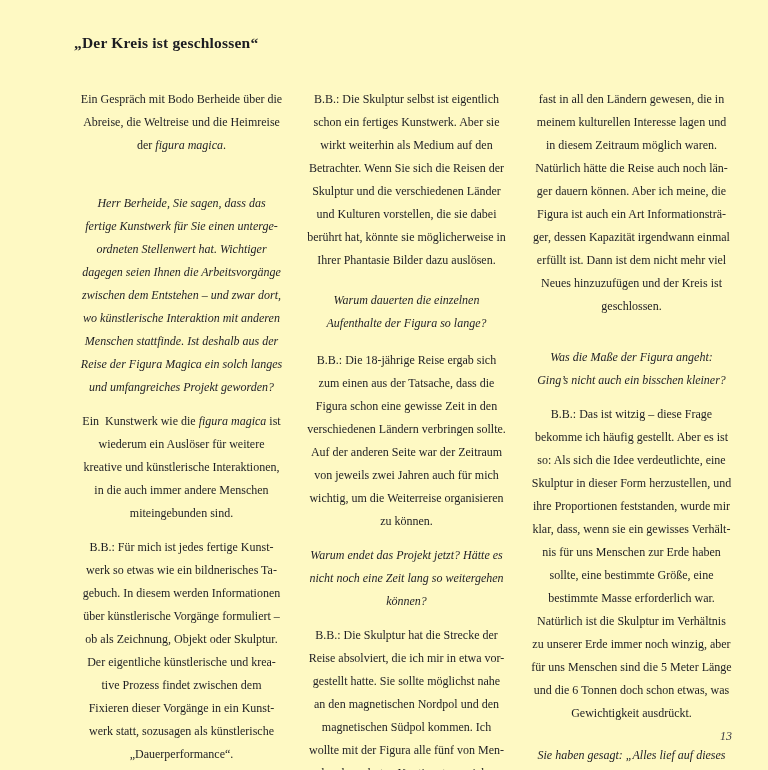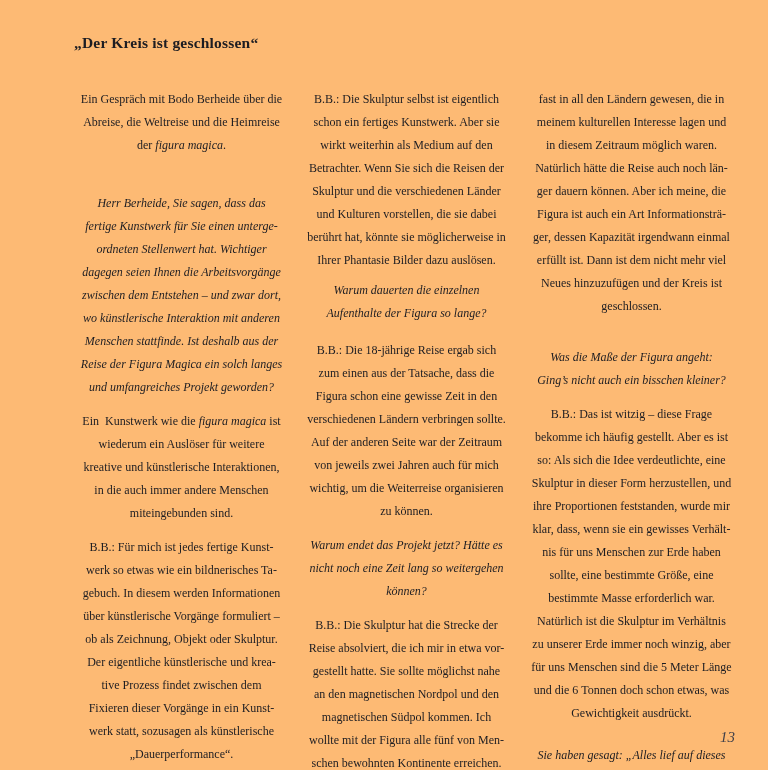--- a/index.html
+++ b/index.html
@@ -1,20 +1,20 @@
 <!DOCTYPE html>
 <html><head>
 <meta charset="utf-8">
 <style>
   html, body { margin: 0; padding: 0; background: #e8e8e8; }
   .page {
     position: relative;
     width: 768px;
     height: 770px;
-    background: #fdba74;
+    background: #fef9c3;
     font-family: "Liberation Serif", serif;
     color: #1d1d22;
     overflow: hidden;
   }
   .title {
     position: absolute;
     left: 74px;
     top: 34px;
     margin: 0;
     font-size: 15.5px;
@@ -36,21 +36,21 @@
     white-space: pre; 
     text-align: center;
   }
   .col p { margin: 0; }
   .col p.question { font-style: italic; }
   .col em { font-style: italic; }
   .pagenum {
     position: absolute;
     left: 720px;
     top: 729px;
-    font-size: 15px;
+    font-size: 12px;
     font-style: italic;
     color: #40404a;
   }
 </style>
 </head>
 <body>
 
 <div class="page">
   <h1 class="title">„Der Kreis ist geschlossen“</h1>
 
@@ -73,21 +73,21 @@
 werk so etwas wie ein bildnerisches Ta-
 gebuch. In diesem werden Informationen
 über künstlerische Vorgänge formuliert –
 ob als Zeichnung, Objekt oder Skulptur.
 Der eigentliche künstlerische und krea-
 tive Prozess findet zwischen dem
 Fixieren dieser Vorgänge in ein Kunst-
 werk statt, sozusagen als künstlerische
 „Dauerperformance“.</span></p><p class="question" style="margin-bottom: 0px;"><span>Wollten Sie darum nicht, dass das Kunst-
 werk „fertig“ wird?</span></p></div>
-    <div class="col"><p class="answer" style="margin-bottom: 7px;"><span>B.B.: Die Skulptur selbst ist eigentlich
+    <div class="col"><p class="answer" style="margin-bottom: 17px;"><span>B.B.: Die Skulptur selbst ist eigentlich
 schon ein fertiges Kunstwerk. Aber sie
 wirkt weiterhin als Medium auf den
 Betrachter. Wenn Sie sich die Reisen der
 Skulptur und die verschiedenen Länder
 und Kulturen vorstellen, die sie dabei
 berührt hat, könnte sie möglicherweise in
 Ihrer Phantasie Bilder dazu auslösen.</span></p><p class="question" style="margin-bottom: 14px;"><span>Warum dauerten die einzelnen
 Aufenthalte der Figura so lange?</span></p><p class="answer" style="margin-bottom: 11px;"><span>B.B.: Die 18-jährige Reise ergab sich
 zum einen aus der Tatsache, dass die
 Figura schon eine gewisse Zeit in den

